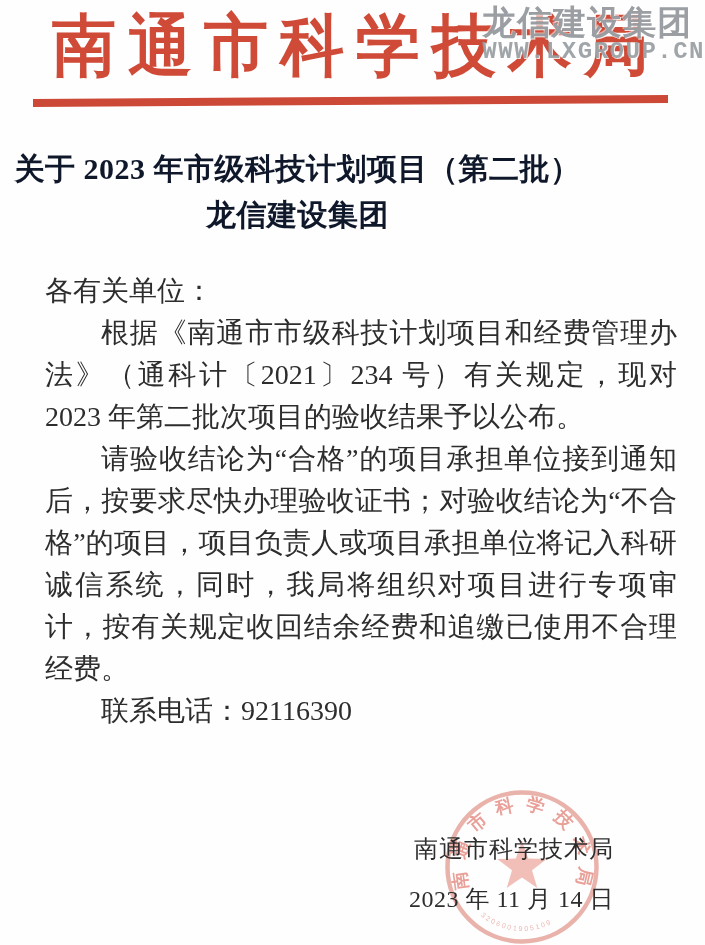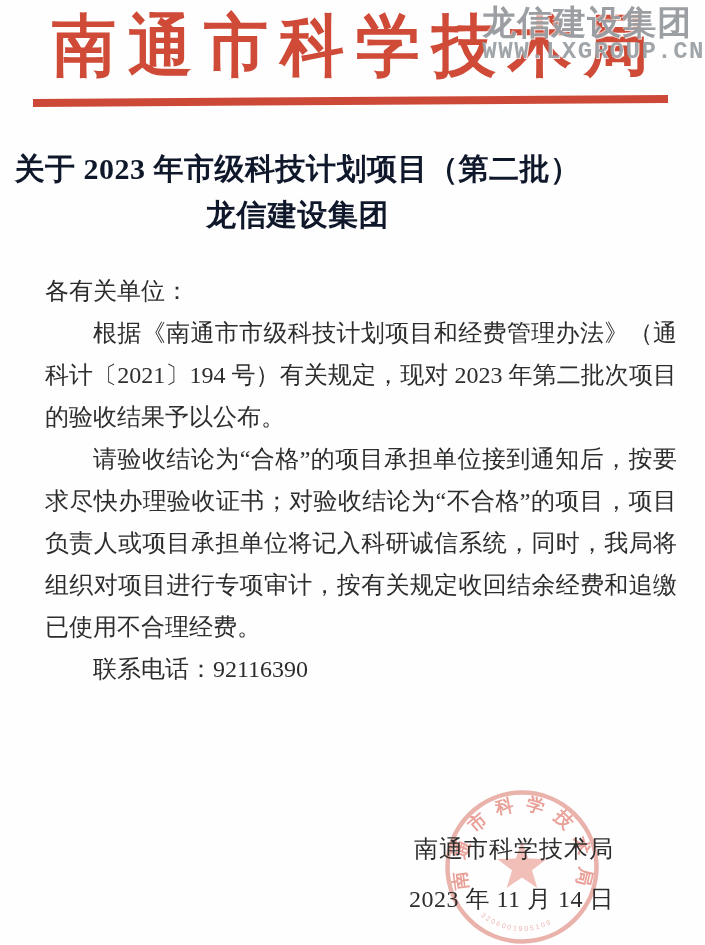--- a/index.html
+++ b/index.html
@@ -56,21 +56,21 @@
     text-align:center;
     font-size:30px;font-weight:bold;
     line-height:46px;
     color:#0f172a;
     letter-spacing:0.5px;
     z-index:2;
   }
   
   .doc-body{
     position:absolute;left:45px;top:270px;width:632px;
-    font-size:24px;line-height:42px;
+    font-size:28px;line-height:42px;
     text-align:justify;
     color:#2d2d2d;
     z-index:2;
   }
   .doc-body p{margin:0;padding:0;}
   .doc-body p.indent{text-indent:2em;}
   .doc-body p.attachment{margin-top:44px;}
   
   .signature{
     position:absolute;right:91px;top:836px;
@@ -113,21 +113,21 @@
 
   <div class="red-rule"></div>
 
   <div class="doc-title">
     <div>关于 2023 年市级科技计划项目（第二批）</div>
     <div>龙信建设集团</div>
   </div>
 
   <div class="doc-body">
     <p class="salutation">各有关单位：</p>
-    <p class="indent">根据《南通市市级科技计划项目和经费管理办法》（通科计〔2021〕194 号）有关规定，现对 2023 年第二批次项目的验收结果予以公布。</p>
+    <p class="indent">根据《南通市市级科技计划项目和经费管理办法》（通科计〔2021〕234 号）有关规定，现对 2023 年第二批次项目的验收结果予以公布。</p>
     <p class="indent">请验收结论为“合格”的项目承担单位接到通知后，按要求尽快办理验收证书；对验收结论为“不合格”的项目，项目负责人或项目承担单位将记入科研诚信系统，同时，我局将组织对项目进行专项审计，按有关规定收回结余经费和追缴已使用不合理经费。</p>
     <p class="indent">联系电话：92116390</p>
   </div>
 
   <svg class="seal" viewBox="0 0 162 162">
     <defs>
       <path id="sealArcPath" d="M 29.3,105.1 A 57,57 0 1 1 132.7,105.1" fill="none"></path>
       <path id="sealSerialPath" d="M 25.6,113 A 64,64 0 0 0 136.4,113" fill="none"></path>
     </defs>
     <circle cx="81" cy="81" r="74.5" fill="none" stroke="#e08e84" stroke-width="4.5" opacity="0.8"></circle>

